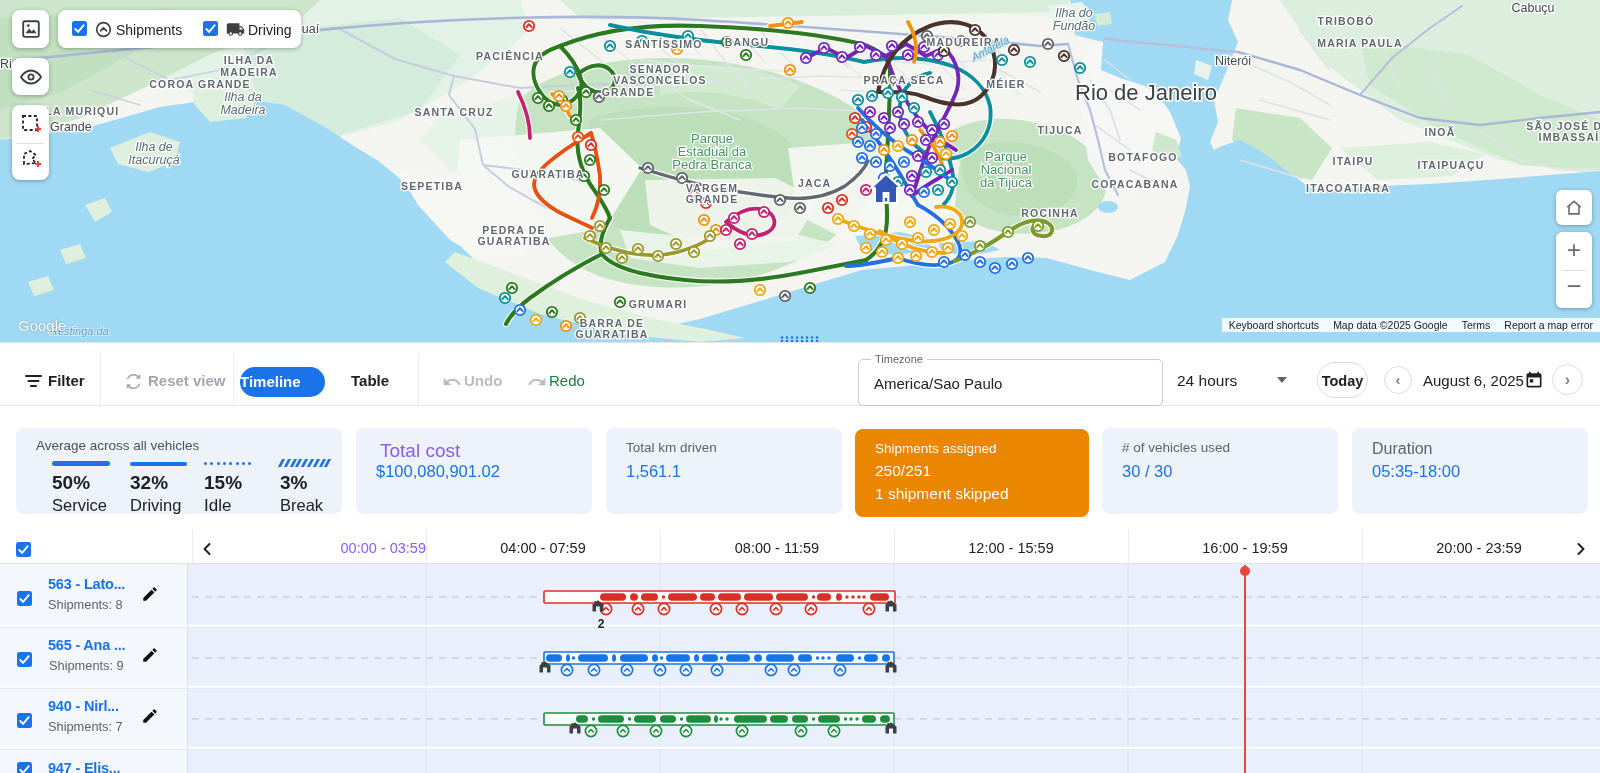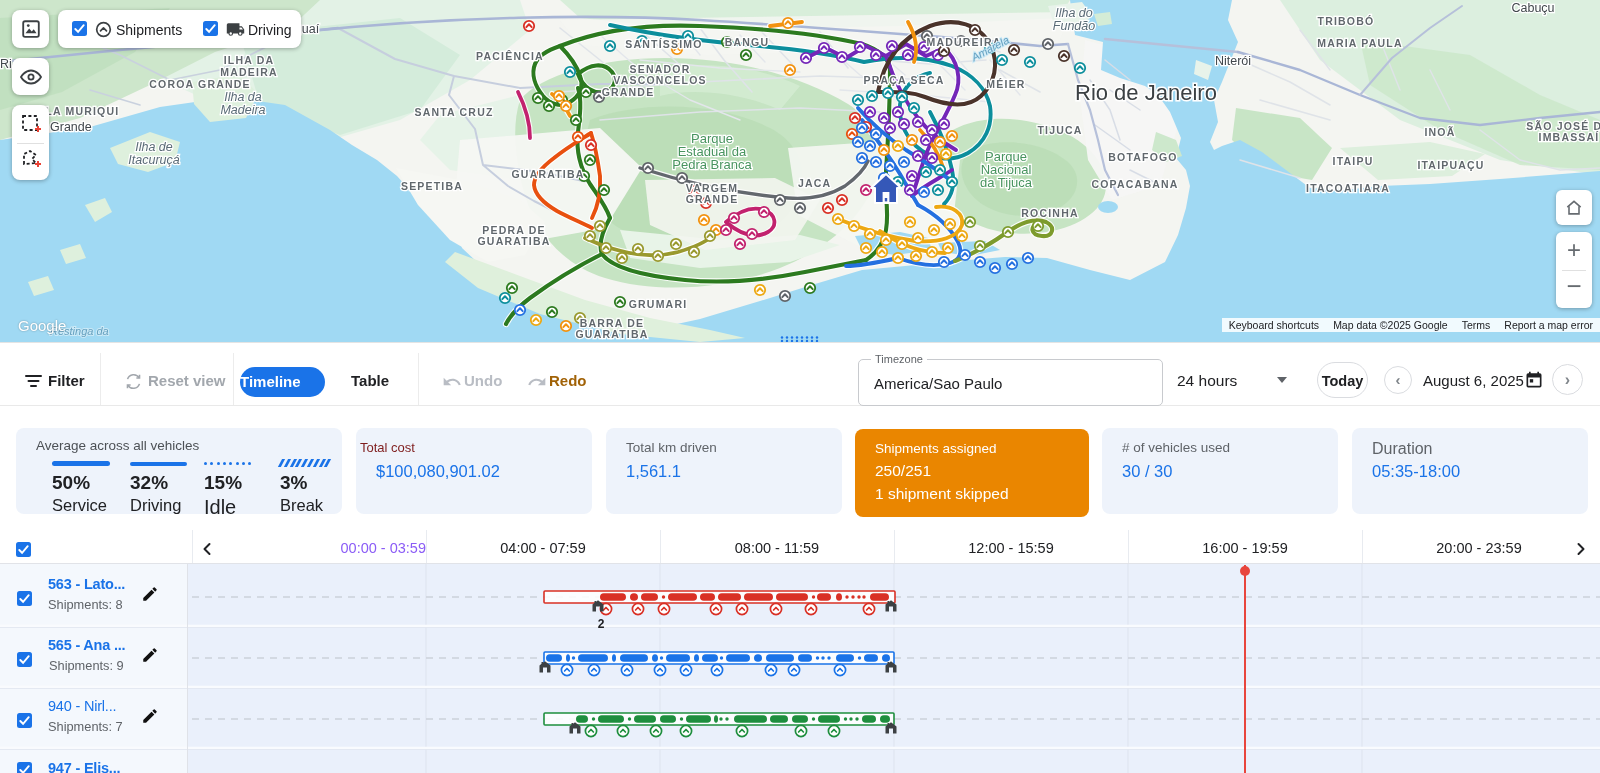--- a/index.html
+++ b/index.html
@@ -886,21 +886,21 @@
 <div style="position:absolute;left:240px;top:24px;width:85px;height:30px;background:#1a73e8;border-radius:15px;color:#fff;font-size:15px;font-weight:bold;line-height:30px">Timeline</div>
 <div style="position:absolute;left:351px;top:29px;font-size:15px;font-weight:bold;color:#202124">Table</div>
 <div class="vdiv" style="left:418px"></div>
 <div style="position:absolute;left:442px;top:29px"><svg width="20" height="20" viewBox="0 0 24 24" fill="#b9bdc4">
         <path d="M12.5 8c-2.65 0-5.05 1-6.9 2.6L2 7v9h9l-3.62-3.62A8.2 8.2 0 0 1 12.5 10.5c3.54 0 6.55 2.31 7.6 5.5l2.37-.78C21.08 11.03 17.15 8 12.5 8z"></path>
       </svg></div>
 <div style="position:absolute;left:464px;top:29px;font-size:15px;font-weight:bold;color:#b9bdc4">Undo</div>
 <div style="position:absolute;left:527px;top:29px"><svg width="20" height="20" viewBox="0 0 24 24" fill="#b9bdc4">
         <path d="M11.5 8c2.65 0 5.05 1 6.9 2.6L22 7v9h-9l3.62-3.62A8.2 8.2 0 0 0 11.5 10.5c-3.54 0-6.55 2.31-7.6 5.5l-2.37-.78C2.92 11.03 6.85 8 11.5 8z"></path>
       </svg></div>
-<div style="position:absolute;left:549px;top:29px;font-size:15px;font-weight:bold;color:#a16207">Redo</div>
+<div style="position:absolute;left:549px;top:29px;font-size:15px;font-weight:normal;color:#15803d">Redo</div>
 <div style="position:absolute;left:858px;top:16px;width:305px;height:47px;border:1px solid #c8cace;border-radius:5px">
 <div style="position:absolute;left:12px;top:-7px;font-size:11px;color:#5f6368;background:#fff;padding:0 4px">Timezone</div>
 <div style="position:absolute;left:15px;top:15px;font-size:15px;color:#202124">America/Sao Paulo</div>
 </div>
 <div style="position:absolute;left:1177px;top:29px;font-size:15.5px;color:#202124">24 hours</div>
 <div style="position:absolute;left:1277px;top:34px;width:0;height:0;border-left:5.5px solid transparent;border-right:5.5px solid transparent;border-top:6px solid #5f6368"></div>
 <div style="position:absolute;left:1317px;top:19px;width:51px;height:36px;border:1px solid #dadce0;border-radius:18px;font-size:14.5px;font-weight:bold;color:#202124;text-align:center;line-height:36px">Today</div>
 <div style="position:absolute;left:1384px;top:23px;width:28px;height:28px;border:1px solid #dadce0;border-radius:50%;color:#80868b;text-align:center;line-height:26px;font-size:15px;font-weight:bold">‹</div>
 <div style="position:absolute;left:1423px;top:29px;font-size:15px;color:#202124">August 6, 2025</div>
 <div style="position:absolute;left:1524px;top:27px"><svg width="20" height="20" viewBox="0 0 24 24" fill="#202124">
@@ -922,35 +922,35 @@
 <div style="position:absolute;left:114px;top:68px;font-size:16.5px;color:#202124">Driving</div>
 <div style="position:absolute;left:188.0px;top:34px;width:3.2px;height:3.2px;background:#1a73e8;border-radius:50%"></div>
     <div style="position:absolute;left:194.3px;top:34px;width:3.2px;height:3.2px;background:#1a73e8;border-radius:50%"></div>
     <div style="position:absolute;left:200.6px;top:34px;width:3.2px;height:3.2px;background:#1a73e8;border-radius:50%"></div>
     <div style="position:absolute;left:206.9px;top:34px;width:3.2px;height:3.2px;background:#1a73e8;border-radius:50%"></div>
     <div style="position:absolute;left:213.2px;top:34px;width:3.2px;height:3.2px;background:#1a73e8;border-radius:50%"></div>
     <div style="position:absolute;left:219.5px;top:34px;width:3.2px;height:3.2px;background:#1a73e8;border-radius:50%"></div>
     <div style="position:absolute;left:225.8px;top:34px;width:3.2px;height:3.2px;background:#1a73e8;border-radius:50%"></div>
     <div style="position:absolute;left:232.1px;top:34px;width:3.2px;height:3.2px;background:#1a73e8;border-radius:50%"></div>
 <div style="position:absolute;left:188px;top:44px;font-size:19px;font-weight:bold;color:#202124">15%</div>
-<div style="position:absolute;left:188px;top:68px;font-size:20px;color:#202124">Idle</div>
+<div style="position:absolute;left:188px;top:68px;font-size:17px;color:#202124">Idle</div>
 <div style="position:absolute;left:264.0px;top:31px;width:2.6px;height:8px;background:#1a73e8;transform:skewX(-28deg)"></div>
     <div style="position:absolute;left:269.8px;top:31px;width:2.6px;height:8px;background:#1a73e8;transform:skewX(-28deg)"></div>
     <div style="position:absolute;left:275.6px;top:31px;width:2.6px;height:8px;background:#1a73e8;transform:skewX(-28deg)"></div>
     <div style="position:absolute;left:281.4px;top:31px;width:2.6px;height:8px;background:#1a73e8;transform:skewX(-28deg)"></div>
     <div style="position:absolute;left:287.2px;top:31px;width:2.6px;height:8px;background:#1a73e8;transform:skewX(-28deg)"></div>
     <div style="position:absolute;left:293.0px;top:31px;width:2.6px;height:8px;background:#1a73e8;transform:skewX(-28deg)"></div>
     <div style="position:absolute;left:298.8px;top:31px;width:2.6px;height:8px;background:#1a73e8;transform:skewX(-28deg)"></div>
     <div style="position:absolute;left:304.6px;top:31px;width:2.6px;height:8px;background:#1a73e8;transform:skewX(-28deg)"></div>
     <div style="position:absolute;left:310.4px;top:31px;width:2.6px;height:8px;background:#1a73e8;transform:skewX(-28deg)"></div>
 <div style="position:absolute;left:264px;top:44px;font-size:19px;font-weight:bold;color:#202124">3%</div>
 <div style="position:absolute;left:264px;top:68px;font-size:16.5px;color:#202124">Break</div>
 </div>
 <div style="position:absolute;left:356px;top:428px;width:236px;height:86px;background:#eef3fb;border-radius:8px">
-<div style="position:absolute;left:4px;top:12px;font-size:13px;color:#7f1d1d">Total cost</div>
+<div style="position:absolute;left:24px;top:12px;font-size:19px;color:#8b5cf6">Total cost</div>
 <div style="position:absolute;left:20px;top:34px;font-size:16.5px;color:#1a73e8;font-weight:500">$100,080,901.02</div>
 </div>
 <div style="position:absolute;left:606px;top:428px;width:236px;height:86px;background:#eef3fb;border-radius:8px">
 <div style="position:absolute;left:20px;top:12px;font-size:13.5px;color:#5f6368">Total km driven</div>
 <div style="position:absolute;left:20px;top:34px;font-size:16.5px;color:#1a73e8;font-weight:500">1,561.1</div>
 </div>
 <div style="position:absolute;left:855px;top:429px;width:234px;height:88px;background:#ea8600;border-radius:8px;color:#fff">
 <div style="position:absolute;left:20px;top:12px;font-size:13.5px">Shipments assigned</div>
 <div style="position:absolute;left:20px;top:33px;font-size:15.5px">250/251</div>
 <div style="position:absolute;left:20px;top:56px;font-size:15.5px">1 shipment skipped</div>
@@ -1206,21 +1206,21 @@
 <div style="position:absolute;left:48px;top:11px;font-size:14.5px;font-weight:bold;color:#1a73e8;letter-spacing:-0.2px">565 - Ana ...</div>
 <div style="position:absolute;left:49px;top:32px;font-size:12.8px;color:#5f6368">Shipments: 9</div>
 <div style="position:absolute;left:141px;top:20px"><svg width="18" height="18" viewBox="0 0 24 24" fill="#111">
         <path d="M3 17.25V21h3.75L17.8 9.94l-3.75-3.75L3 17.25zM20.7 7.04a1 1 0 0 0 0-1.41l-2.34-2.34a1 1 0 0 0-1.41 0l-1.83 1.83 3.75 3.75 1.83-1.83z"></path>
       </svg></div>
 </div>
 <div style="position:absolute;left:0;top:687px;width:187px;height:61px">
 <div style="position:absolute;left:17px;top:26px;width:15px;height:15px;background:#1a73e8;border-radius:2.5px"><svg width="15" height="15" viewBox="0 0 16 16">
         <path d="M3.5 8.5 L6.5 11.5 L12.5 4.5" stroke="#fff" stroke-width="2" fill="none" stroke-linecap="round"></path>
       </svg></div>
-<div style="position:absolute;left:48px;top:11px;font-size:14.5px;font-weight:normal;color:#1a73e8;letter-spacing:-0.2px">940 - Nirl...</div>
+<div style="position:absolute;left:48px;top:11px;font-size:14.5px;font-weight:bold;color:#1a73e8;letter-spacing:-0.2px">940 - Nirl...</div>
 <div style="position:absolute;left:48px;top:32px;font-size:12.8px;color:#5f6368">Shipments: 7</div>
 <div style="position:absolute;left:141px;top:20px"><svg width="18" height="18" viewBox="0 0 24 24" fill="#111">
         <path d="M3 17.25V21h3.75L17.8 9.94l-3.75-3.75L3 17.25zM20.7 7.04a1 1 0 0 0 0-1.41l-2.34-2.34a1 1 0 0 0-1.41 0l-1.83 1.83 3.75 3.75 1.83-1.83z"></path>
       </svg></div>
 </div>
 <div style="position:absolute;left:0;top:748px;width:187px;height:25px">
 <div style="position:absolute;left:17px;top:14px;width:15px;height:15px;background:#1a73e8;border-radius:2.5px"><svg width="15" height="15" viewBox="0 0 16 16">
         <path d="M3.5 8.5 L6.5 11.5 L12.5 4.5" stroke="#fff" stroke-width="2" fill="none" stroke-linecap="round"></path>
       </svg></div>
 <div style="position:absolute;left:48px;top:12px;font-size:14.5px;font-weight:bold;color:#1a73e8;letter-spacing:-0.2px">947 - Elis...</div>

